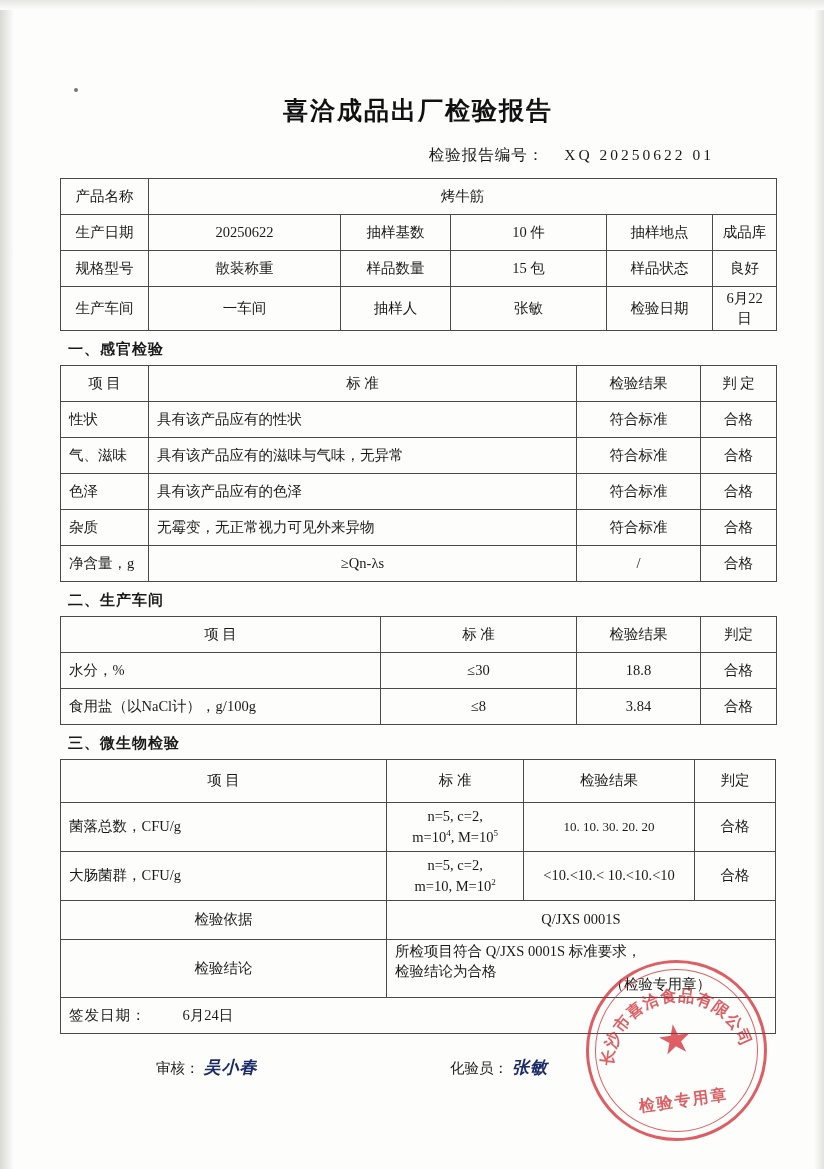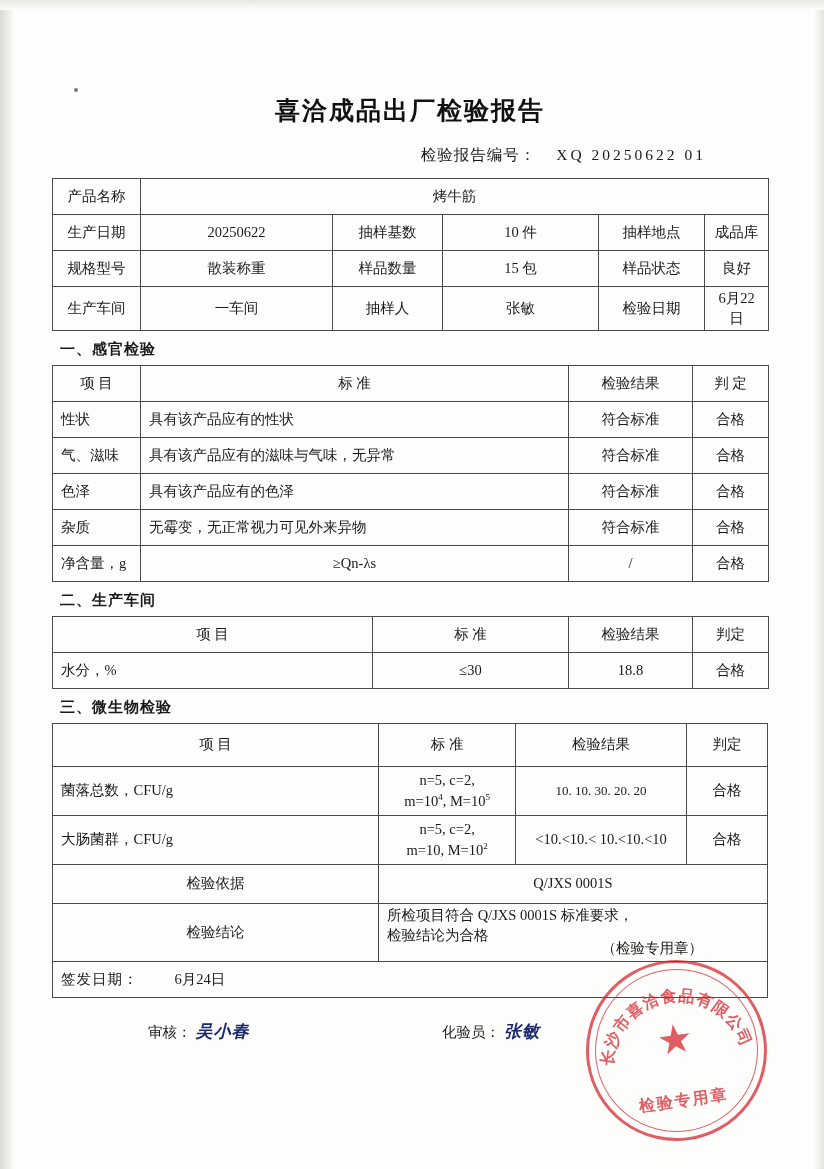--- a/index.html
+++ b/index.html
@@ -28,21 +28,21 @@
   .scan-edge-right {
     position: absolute; right: 0; top: 0; bottom: 0; width: 10px;
     background: linear-gradient(to left, #e2e2de, #fdfdfb);
   }
   .scan-edge-top {
     position: absolute; left: 0; right: 0; top: 0; height: 10px;
     background: linear-gradient(to bottom, #e6e6e2, #fdfdfb);
   }
   .content {
     position: absolute;
-    left: 52px;
+    left: 60px;
     top: 60px;
     width: 716px;
   }
   .title {
     text-align: center;
     font-family: "Liberation Sans", sans-serif;
     font-weight: bold;
     font-size: 25px;
     letter-spacing: 2px;
     margin-top: 34px;
@@ -301,20 +301,26 @@
         <tr>
           <td class="c">项      目</td>
           <td class="c">标      准</td>
           <td class="c">检验结果</td>
           <td class="c">判定</td>
         </tr>
         <tr>
           <td class="l">水分，%</td>
           <td class="c">≤30</td>
           <td class="c">18.8</td>
+          <td class="c">合格</td>
+        </tr>
+        <tr>
+          <td class="l">食用盐（以NaCl计），g/100g</td>
+          <td class="c">≤8</td>
+          <td class="c">3.84</td>
           <td class="c">合格</td>
         </tr>
       </tbody>
     </table>
 
     <div class="section-title">三、微生物检验</div>
 
     <table class="grid">
       <colgroup>
         <col style="width:290px">

